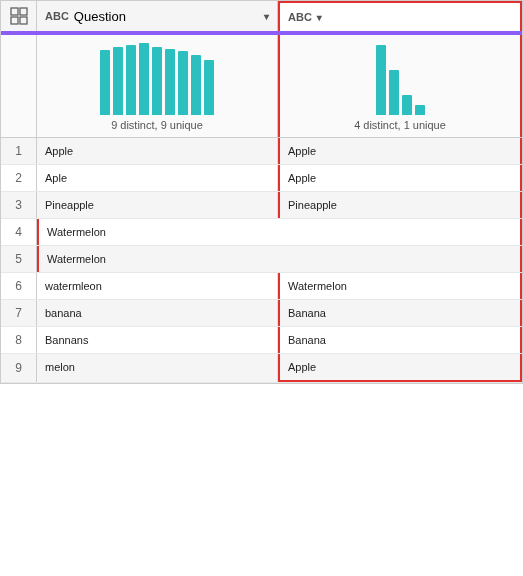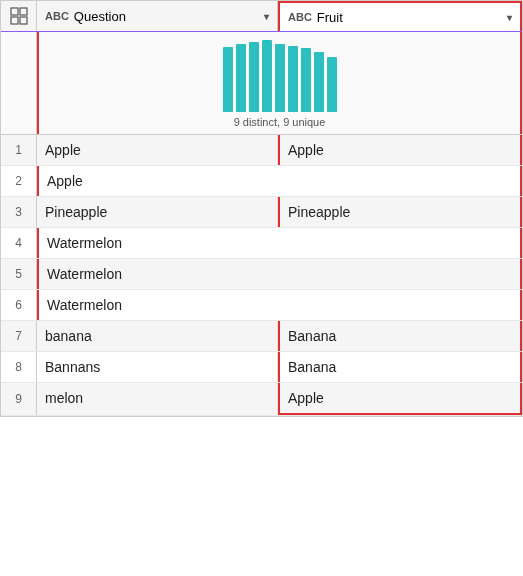--- a/index.html
+++ b/index.html
@@ -13,21 +13,21 @@
     }
 
     .table-container {
       width: 523px;
       border: 1px solid #ccc;
       background: #fff;
     }
 
     .header-row {
       display: flex;
-      border-bottom: 1px solid #8b5cf6;
+      border-bottom: 4px solid #8b5cf6;
       background: #f5f5f5;
     }
 
     .row-num-col {
       width: 36px;
       min-width: 36px;
       border-right: 1px solid #ccc;
       display: flex;
       align-items: center;
       justify-content: center;
@@ -138,21 +138,21 @@
     .data-row .row-num-col {
       background: inherit;
       color: #666;
       font-size: 12px;
     }
 
     .data-cell {
       flex: 1;
       padding: 7px 8px;
       border-right: 1px solid #e0e0e0;
-      font-size: 14px;
+      font-size: 11px;
       color: #222;
     }
 
     .data-cell:last-child {
       border-right: none;
       border-left: 2px solid #e03030;
       border-right: 2px solid #e03030;
     }
 
     .data-row:last-child .data-cell:last-child {
@@ -186,67 +186,77 @@
         <rect x="10" y="10" width="7" height="7" fill="none" stroke="#555" stroke-width="1.2"></rect>
       </svg>
     </div>
     <div class="col-header col-header-left">
       <span class="header-icon">ABC</span>
       <span class="header-label">Question</span>
       <span class="dropdown-arrow">▾</span>
     </div>
     <div class="col-header-right-wrapper">
       <span class="header-icon">ABC</span>
-      <span class="header-label">Fruit</span>
       <span class="dropdown-arrow">▾</span>
     </div>
   </div>
 
   <div class="chart-row">
     <div class="row-num-col"></div>
     <div class="chart-cell">
       <div class="bar-chart">
         <div class="bar" style="height:65px"></div>
         <div class="bar" style="height:68px"></div>
         <div class="bar" style="height:70px"></div>
         <div class="bar" style="height:72px"></div>
         <div class="bar" style="height:68px"></div>
         <div class="bar" style="height:66px"></div>
         <div class="bar" style="height:64px"></div>
         <div class="bar" style="height:60px"></div>
         <div class="bar" style="height:55px"></div>
       </div>
       <div class="chart-label">9 distinct, 9 unique</div>
     </div>
+    <div class="chart-cell">
+      <div class="bar-chart">
+        <div class="bar" style="height:70px"></div>
+        <div class="bar" style="height:45px"></div>
+        <div class="bar" style="height:20px"></div>
+        <div class="bar" style="height:10px"></div>
+      </div>
+      <div class="chart-label">4 distinct, 1 unique</div>
+    </div>
   </div>
 
   <div class="data-row">
     <div class="row-num-col">1</div>
     <div class="data-cell">Apple</div>
     <div class="data-cell">Apple</div>
   </div>
   <div class="data-row">
     <div class="row-num-col">2</div>
+    <div class="data-cell">Aple</div>
     <div class="data-cell">Apple</div>
   </div>
   <div class="data-row">
     <div class="row-num-col">3</div>
     <div class="data-cell">Pineapple</div>
     <div class="data-cell">Pineapple</div>
   </div>
   <div class="data-row">
     <div class="row-num-col">4</div>
     <div class="data-cell">Watermelon</div>
   </div>
   <div class="data-row">
     <div class="row-num-col">5</div>
     <div class="data-cell">Watermelon</div>
   </div>
   <div class="data-row">
     <div class="row-num-col">6</div>
+    <div class="data-cell">watermleon</div>
     <div class="data-cell">Watermelon</div>
   </div>
   <div class="data-row">
     <div class="row-num-col">7</div>
     <div class="data-cell">banana</div>
     <div class="data-cell">Banana</div>
   </div>
   <div class="data-row">
     <div class="row-num-col">8</div>
     <div class="data-cell">Bannans</div>

